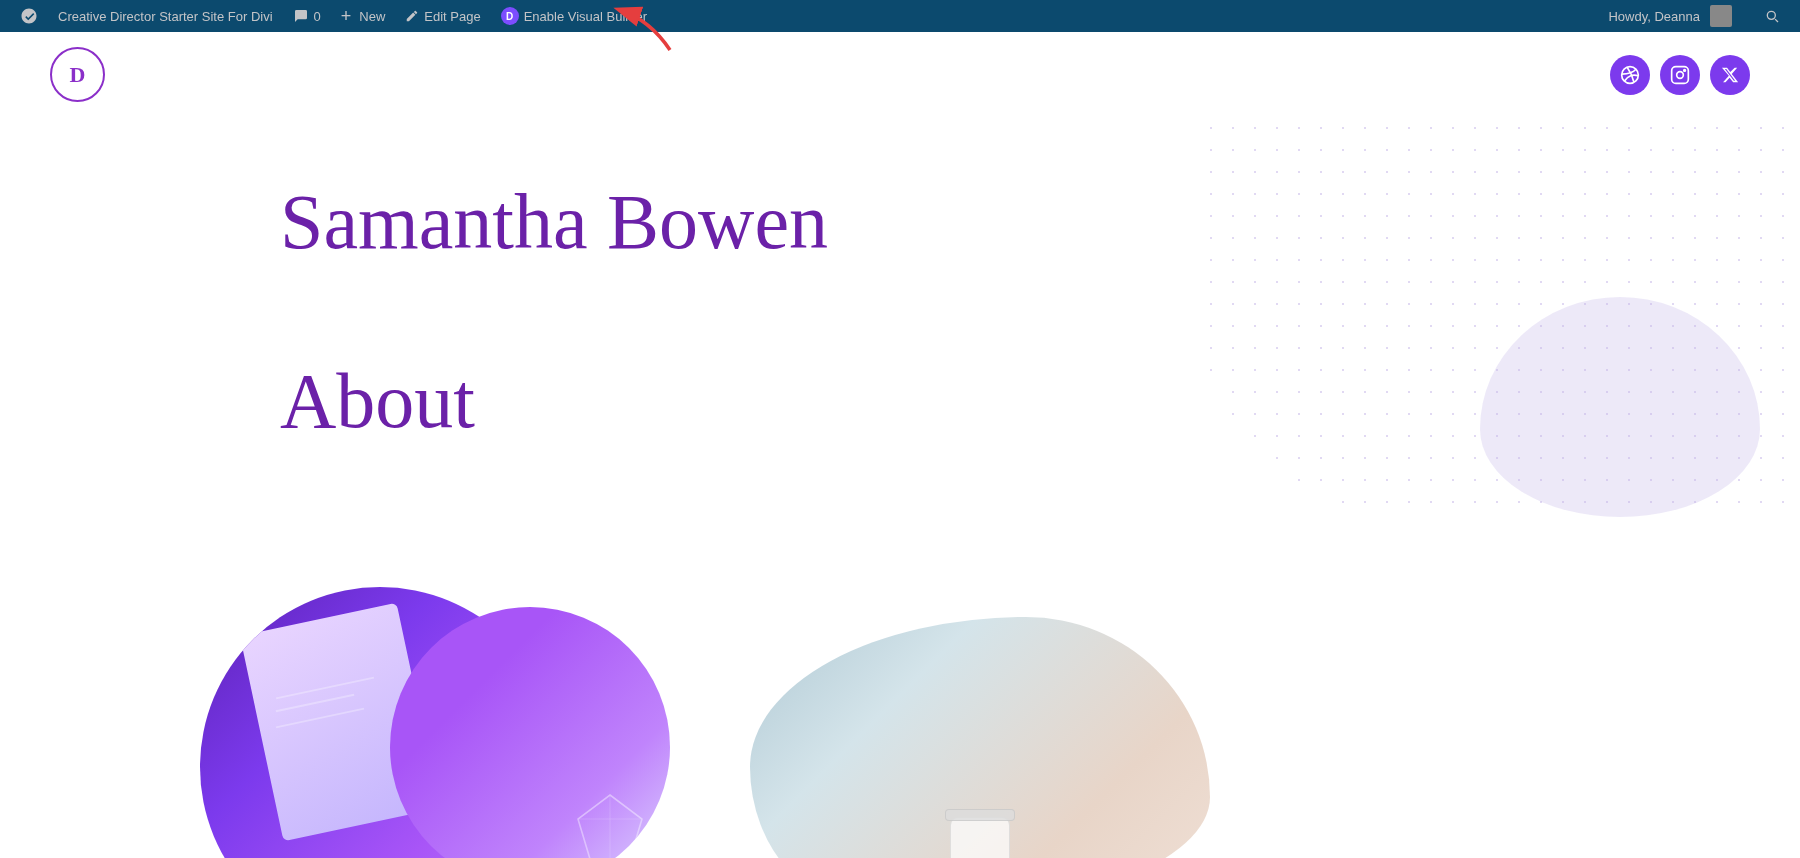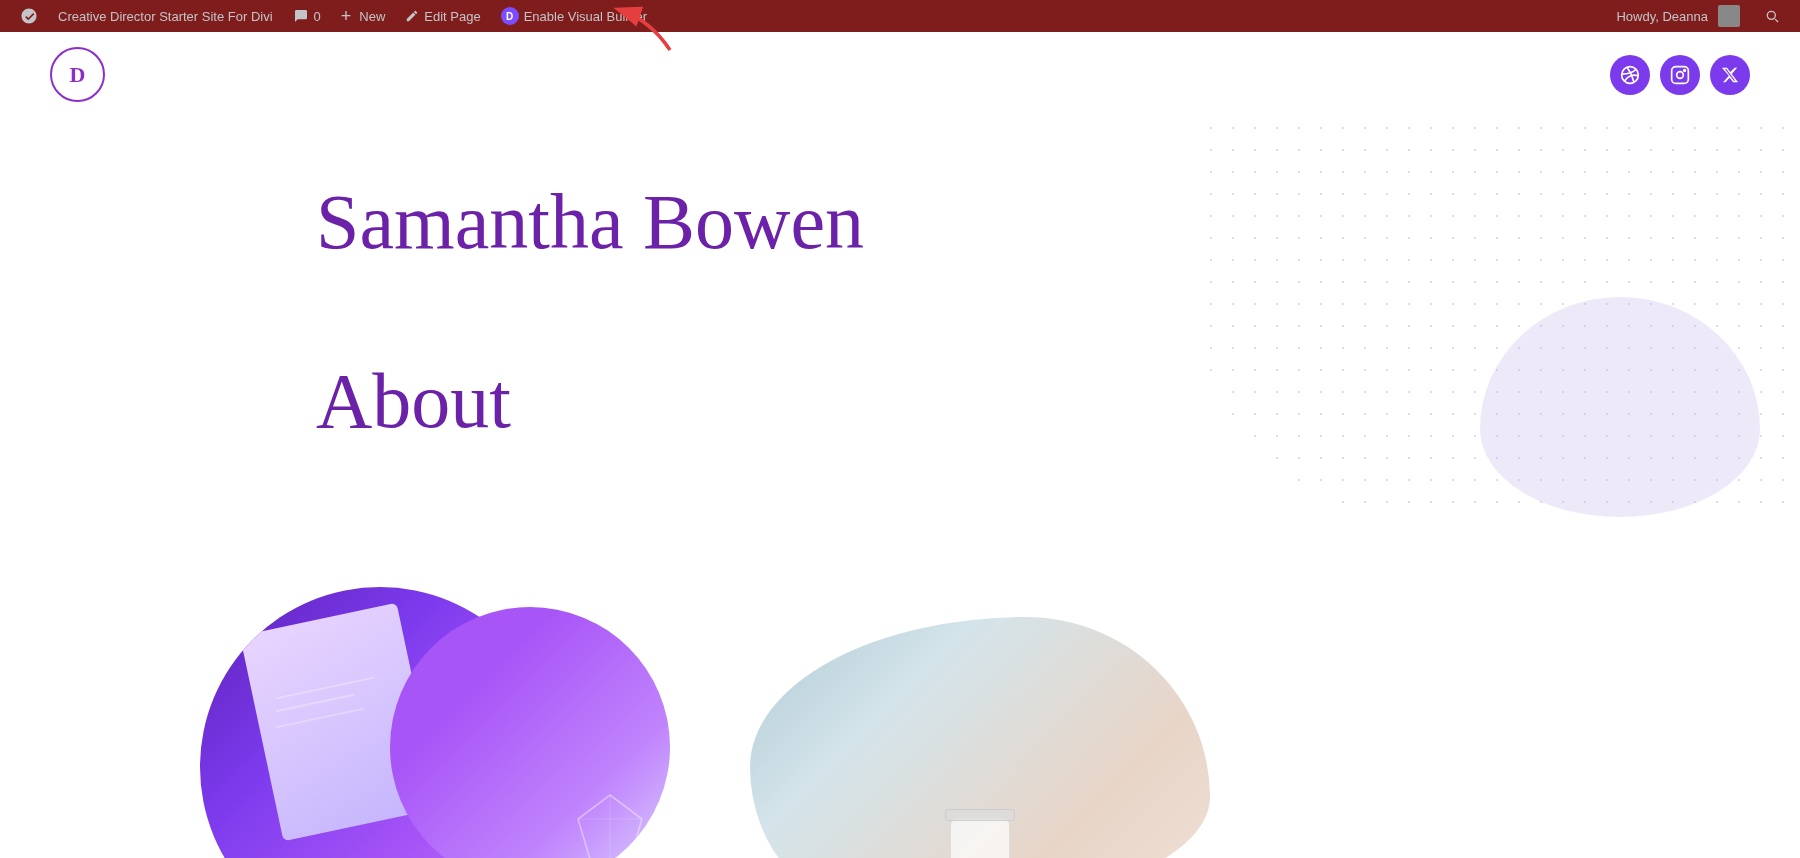--- a/index.html
+++ b/index.html
@@ -1,20 +1,20 @@
 <!DOCTYPE html>
 <html><head>
   <meta charset="utf-8">
   <style>
     * { margin: 0; padding: 0; box-sizing: border-box; }
     body { font-family: Arial, sans-serif; background: #fff; width: 1800px; min-height: 858px; overflow-x: hidden; }
 
     
     #admin-bar {
-      background: #7f1d1d;
+      background: #0c4a6e;
       color: #fff;
       height: 32px;
       display: flex;
       align-items: center;
       padding: 0 10px;
       gap: 0;
       width: 100%;
       position: relative;
     }
     .admin-bar-item {
@@ -26,21 +26,21 @@
       cursor: pointer;
       color: #c3c4c7;
       font-size: 13px;
       text-decoration: none;
       white-space: nowrap;
     }
     .admin-bar-right {
       margin-left: auto;
       display: flex;
       align-items: center;
-      gap: 4px;
+      gap: 12px;
     }
 
     
     .divi-icon {
       width: 18px;
       height: 18px;
       border-radius: 50%;
       background: #7c4dff;
       display: flex;
       align-items: center;
@@ -118,21 +118,20 @@
       color: #fff;
       font-size: 16px;
     }
 
     
     #hero {
       position: relative;
       padding: 60px 50px 0 280px;
       min-height: 500px;
       overflow: hidden;
-      margin-left: 36px;
     }
     .hero-title {
       color: #6B21A8;
       font-size: 78px;
       font-family: Georgia, 'Times New Roman', serif;
       font-weight: 400;
       line-height: 1.15;
       max-width: 800px;
       position: relative;
       z-index: 2;

